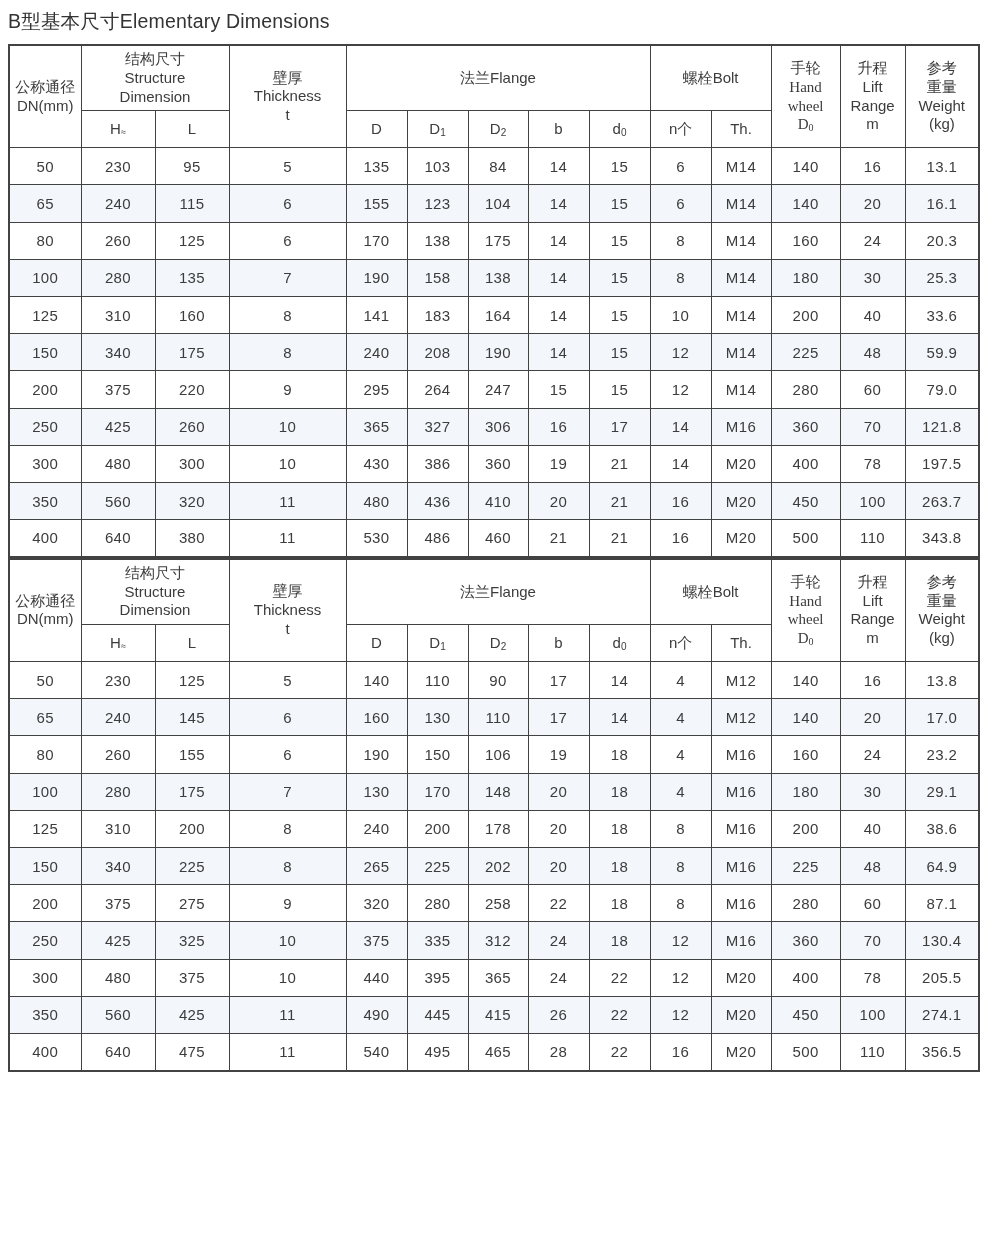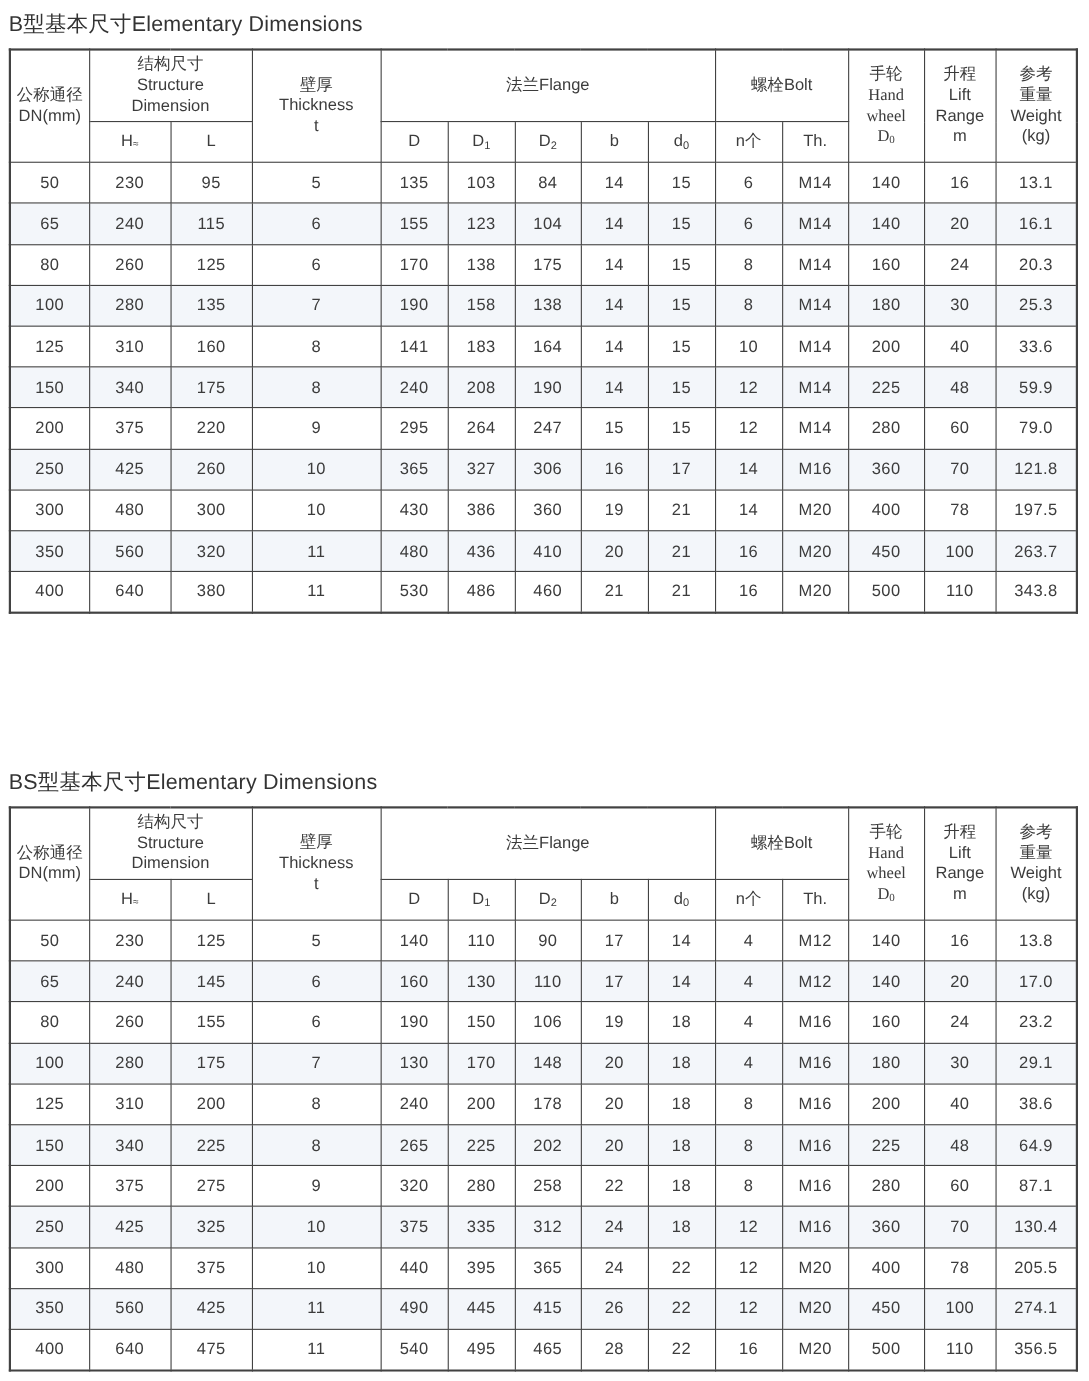--- a/index.html
+++ b/index.html
@@ -298,21 +298,20 @@
             <td>M20</td>
             <td>500</td>
             <td>110</td>
             <td>343.8</td>
           </tr>
         </tbody>
     </table>
   </section>
 
   <section class="section-bs">
-    <h2 class="table-title">BS型基本尺寸Elementary Dimensions</h2>
     <table class="dim-table">
       <colgroup>
         <col style="width:72px">
           <col style="width:74px">
           <col style="width:74px">
           <col style="width:117px">
         <col style="width:61px">
           <col style="width:61px">
           <col style="width:60px">
           <col style="width:61px">

